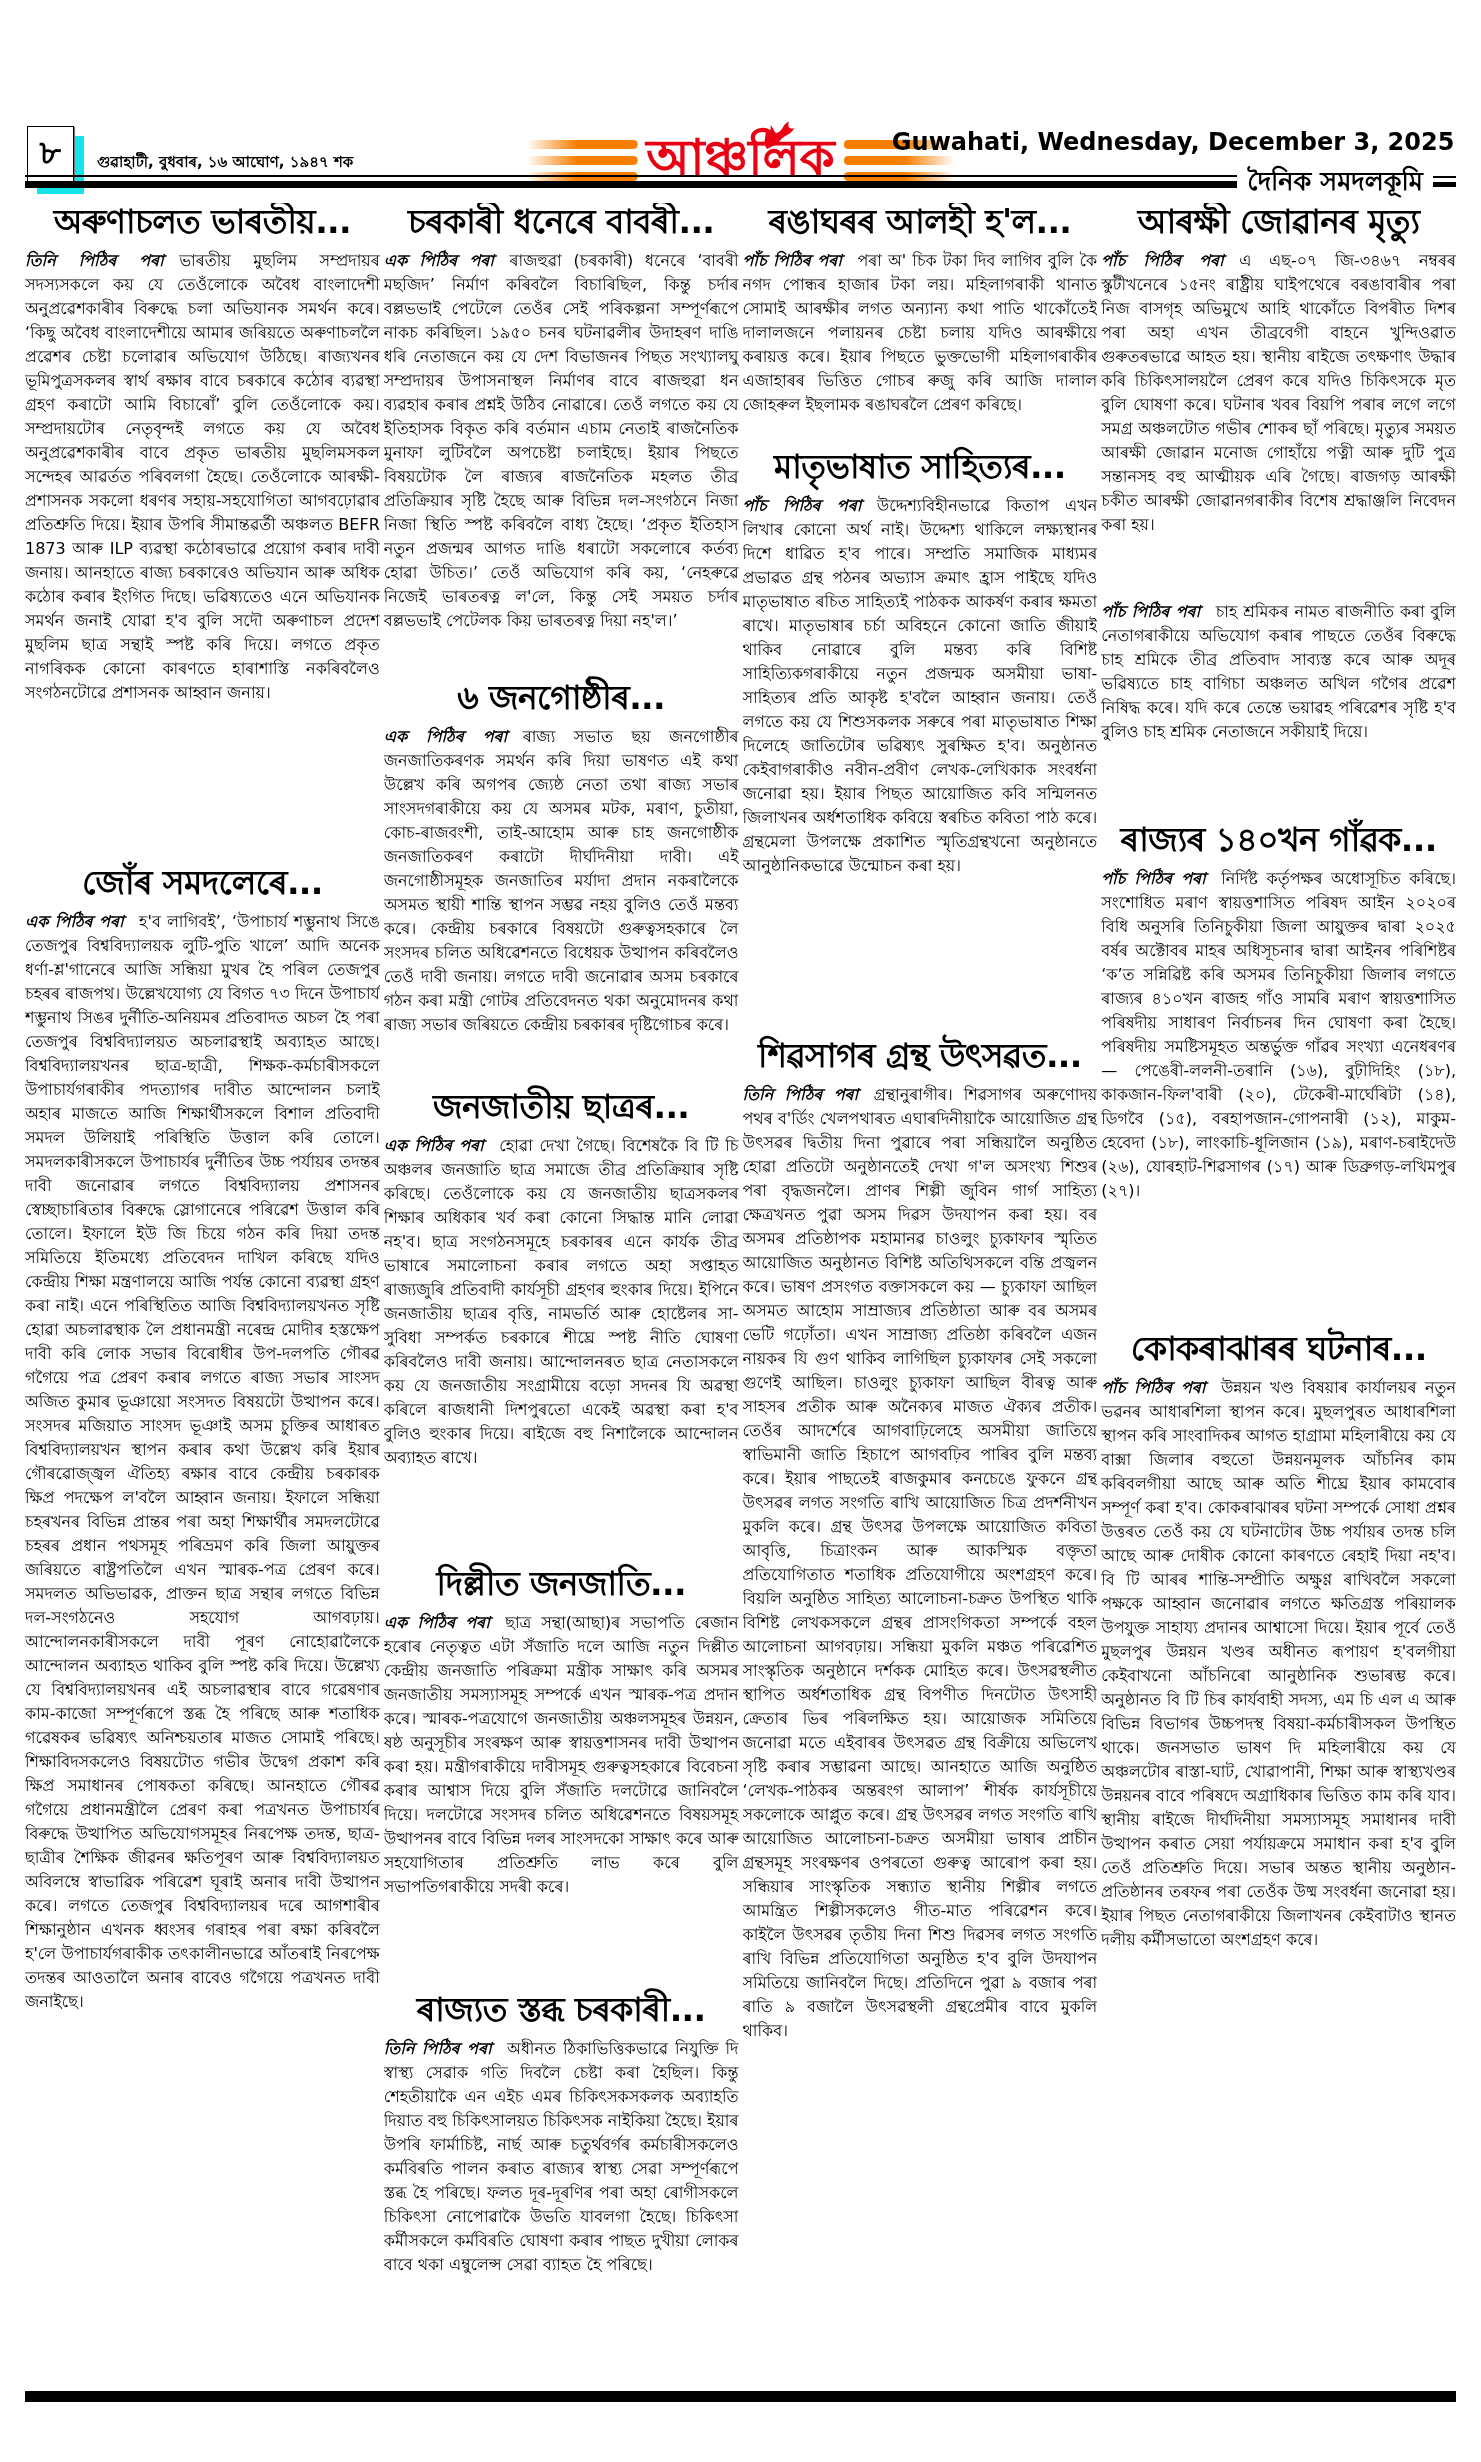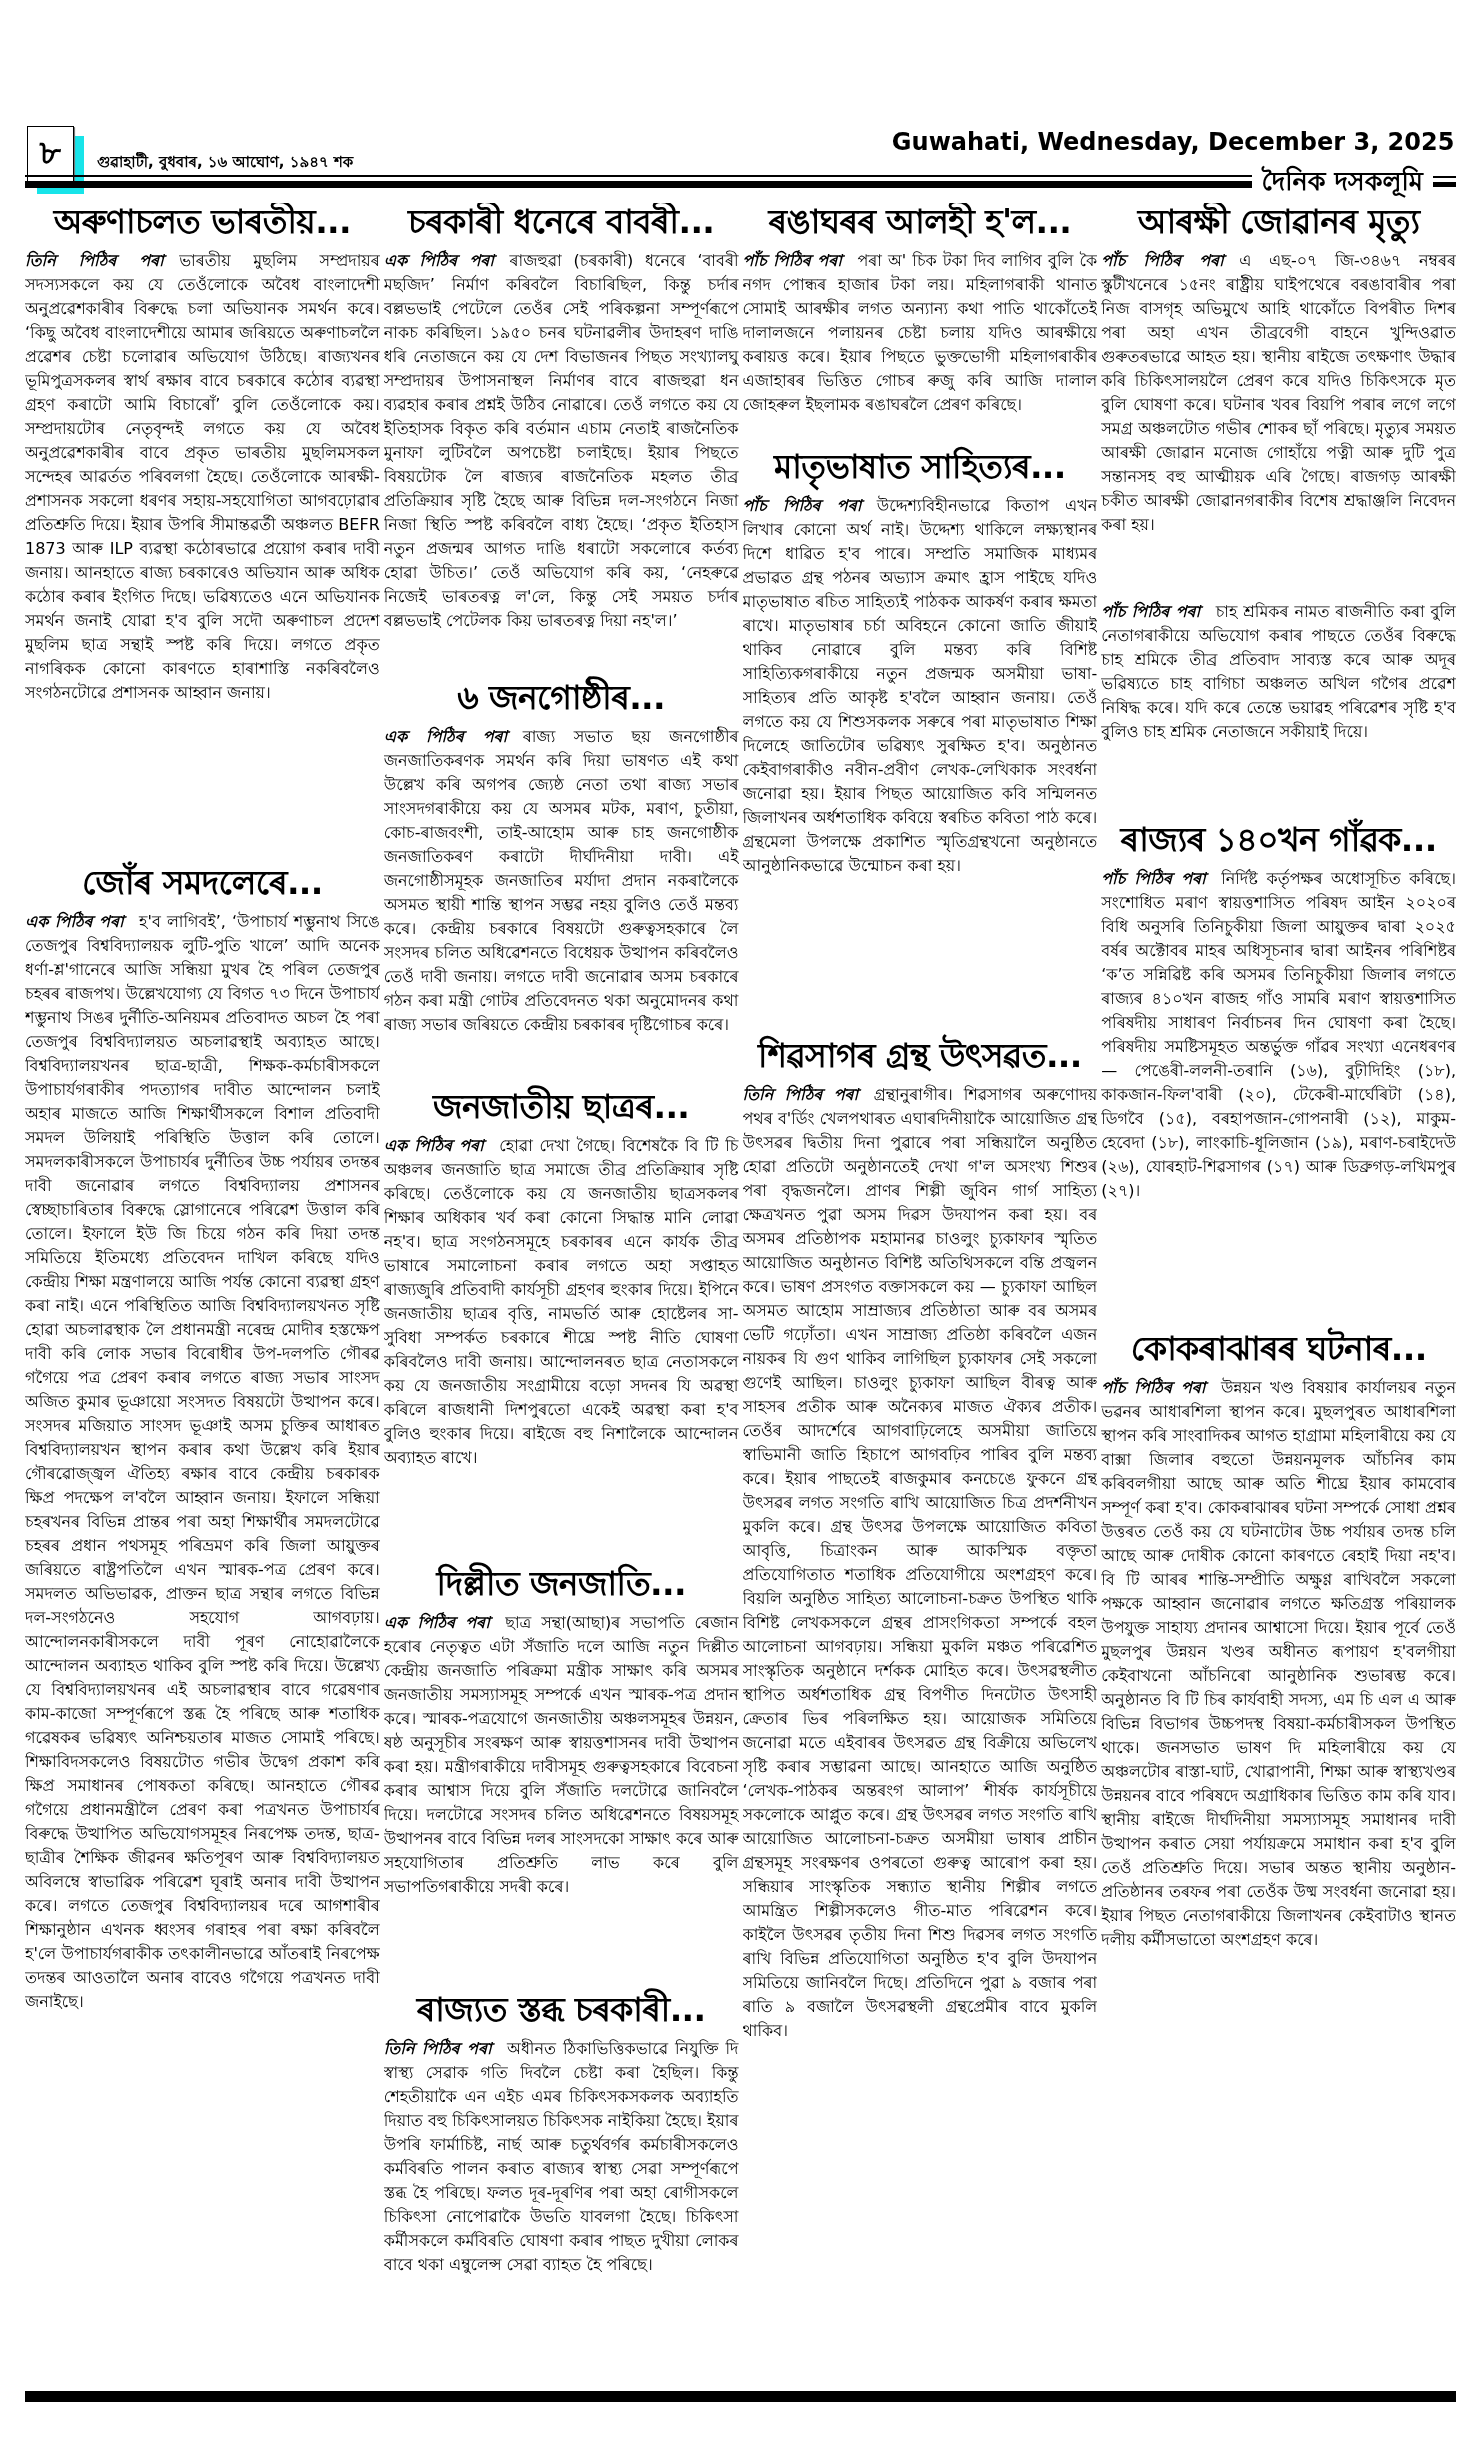--- a/index.html
+++ b/index.html
@@ -53,29 +53,49 @@
 </style>
 </head>
 <body>
 
 <div class="page">
 
   <div class="pagenum-shadow"></div>
   <div class="pagenum-box">৮</div>
   <div class="date-local">গুৱাহাটী, বুধবাৰ, ১৬ আঘোণ, ১৯৪৭ শক</div>
 
+  <div class="masthead">
+    <div class="speedlines speedlines-left">
+      <div class="speedline"></div>
+        <div class="speedline"></div>
+        <div class="speedline"></div>
+    </div>
+    <div class="masthead-title">
+      <span class="flame">
+        <svg viewBox="0 0 100 70" width="44" height="31">
+          <path d="M30 68 C 18 52, 30 40, 26 24 C 34 34, 40 30, 38 14 C 48 24, 46 36, 56 30 C 68 23, 66 10, 80 6 C 74 20, 84 24, 92 20 C 86 34, 70 36, 62 46 C 56 54, 44 62, 30 68 Z" fill="#ea0013"></path>
+        </svg>
+      </span>
+      <span>আঞ্চলিক</span>
+    </div>
+    <div class="speedlines speedlines-right">
+      <div class="speedline"></div>
+        <div class="speedline"></div>
+        <div class="speedline"></div>
+    </div>
+  </div>
 
   <div class="date-english">Guwahati, Wednesday, December 3, 2025</div>
 
   <div class="rule-row">
     <div class="rules">
       <div class="rule-thin"></div>
       <div class="rule-thick"></div>
     </div>
-    <div class="paper-name">দৈনিক দসকলূমি</div>
+    <div class="paper-name">দৈনিক সমদলকূমি</div>
     <div class="mini-rules">
       <div class="rule-thin"></div>
       <div class="rule-thick"></div>
     </div>
   </div>
 
   <div class="cols">
 
     <div class="col">
       <article class="article" style="height:652px">

